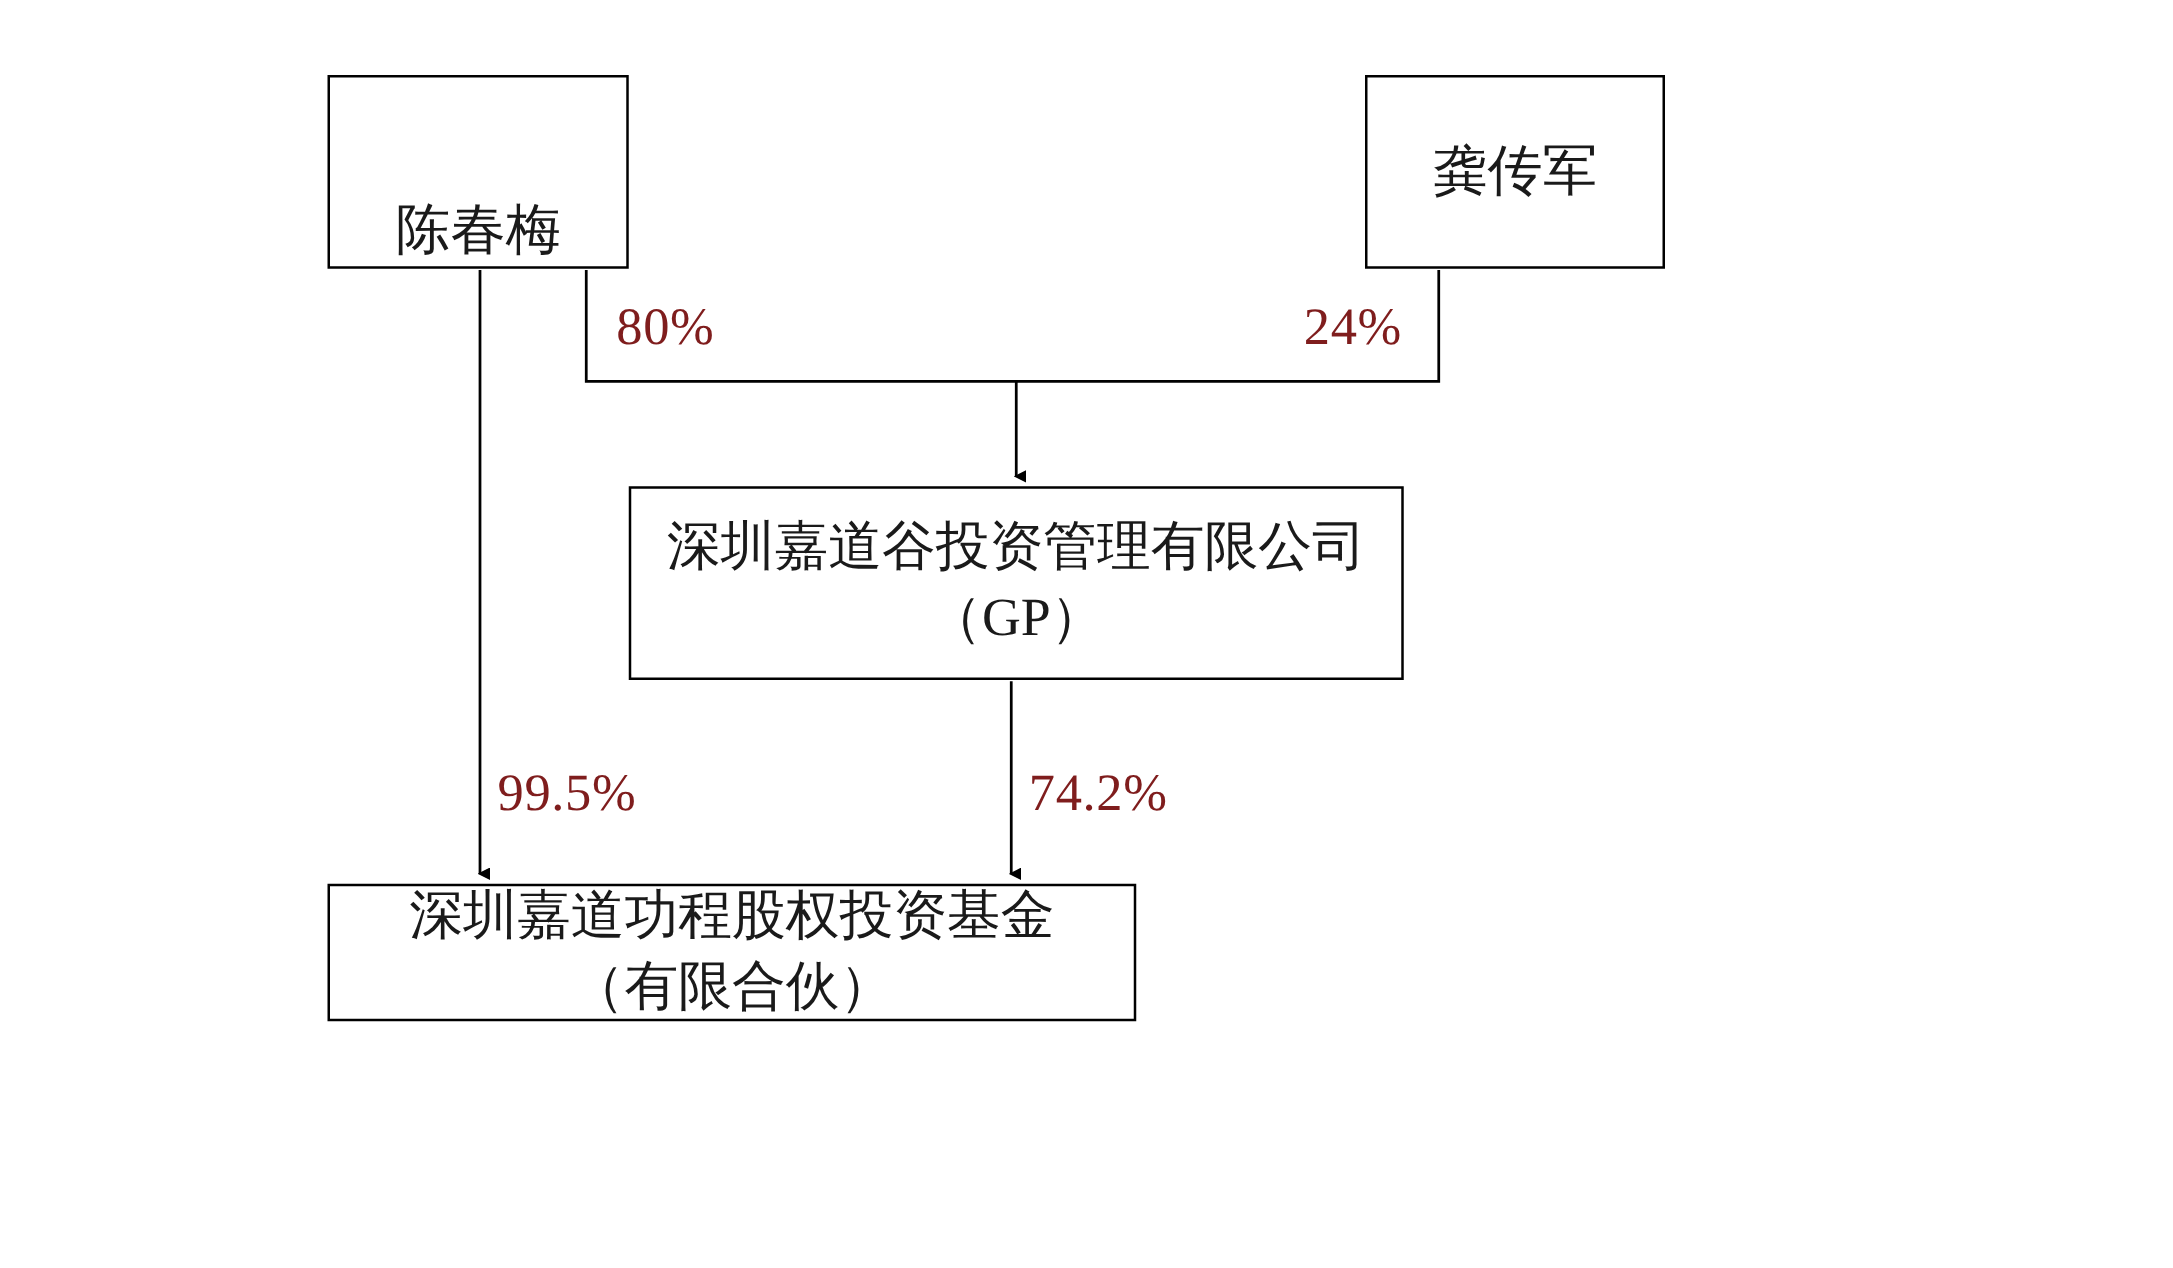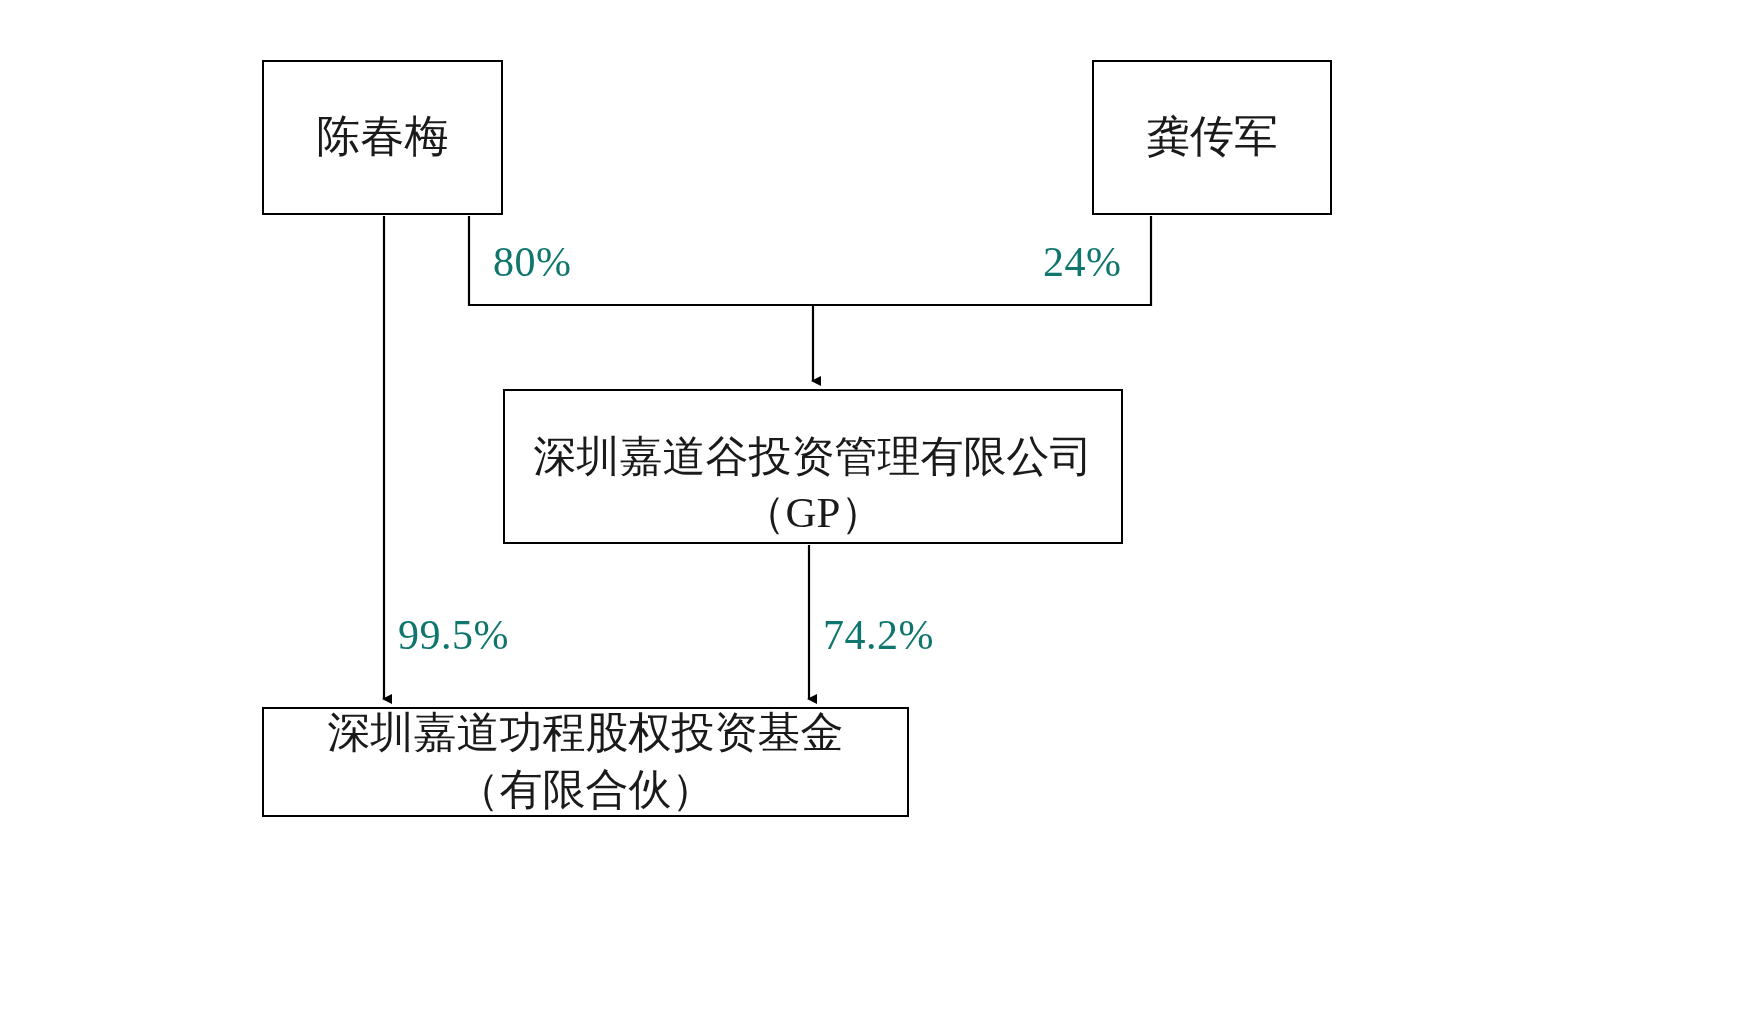--- a/index.html
+++ b/index.html
@@ -42,27 +42,27 @@
   }
   .node-person {
     font-size: 44px;
   }
   .node-company {
     font-size: 43px;
   }
   .edge-label {
     position: absolute;
     font-size: 42px;
-    color: #0f766e;
+    color: #7f1d1d;
     white-space: nowrap;
     letter-spacing: 0.5px;
   }
-  #node-chen  { left: 262px;  top: 60px;  width: 241px; height: 155px; }
+  #node-chen  { left: 262px;  top: 60px;  width: 241px; height: 155px; align-items: flex-end; }
   #node-gong  { left: 1092px; top: 60px;  width: 240px; height: 155px; }
-  #node-gp    { left: 503px;  top: 389px; width: 620px; height: 155px; align-items: flex-end; }
+  #node-gp    { left: 503px;  top: 389px; width: 620px; height: 155px; }
   #node-fund  { left: 262px;  top: 707px; width: 647px; height: 110px; }
   #label-80   { left: 493px;  top: 238px; }
   #label-20   { left: 1043px; top: 238px; }
   #label-995  { left: 398px;  top: 611px; }
   #label-05   { left: 823px;  top: 611px; }
 </style>
 </head>
 <body>
 
 <div id="canvas">

